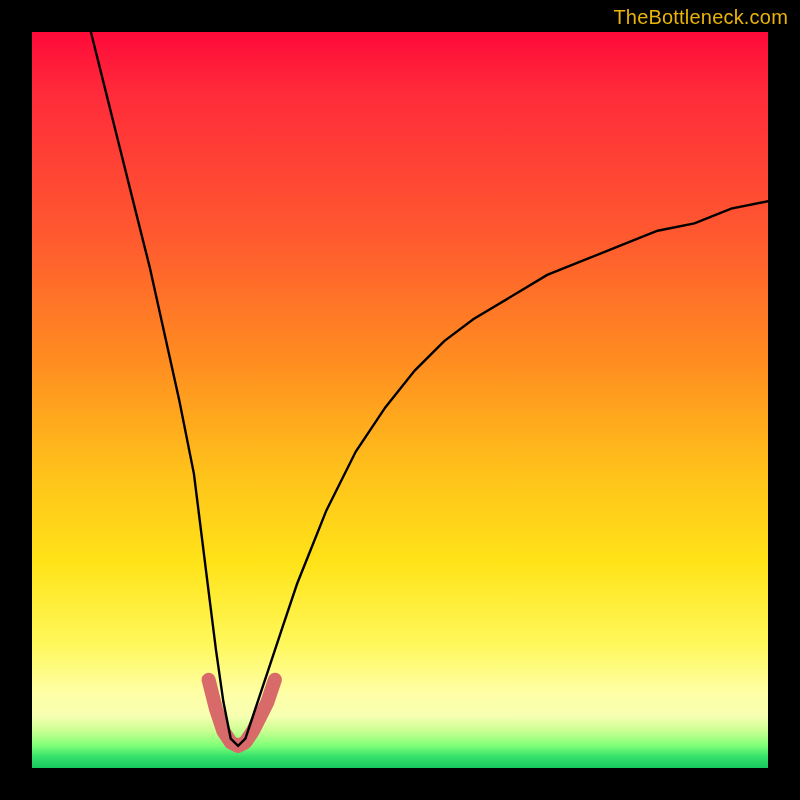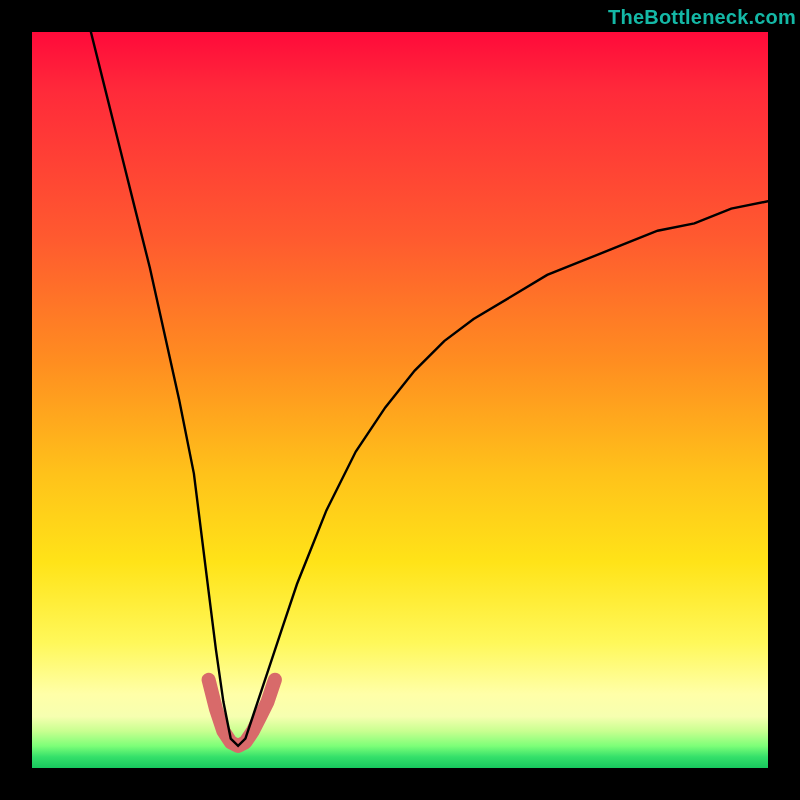--- a/index.html
+++ b/index.html
@@ -13,24 +13,24 @@
   }
   .stage {
     position: relative;
     width: 800px;
     height: 800px;
     background: #000;
   }
   .watermark {
     position: absolute;
     top: 6px;
-    right: 4px;
-    color: #14b8a6;
+    right: 12px;
+    color: #eab308;
     font-size: 20px;
-    font-weight: 700;
+    font-weight: 400;
     letter-spacing: 0.2px;
     user-select: none;
   }
   .plot {
     position: absolute;
     left: 32px;
     top: 32px;
     width: 736px;
     height: 736px;
     overflow: hidden;

